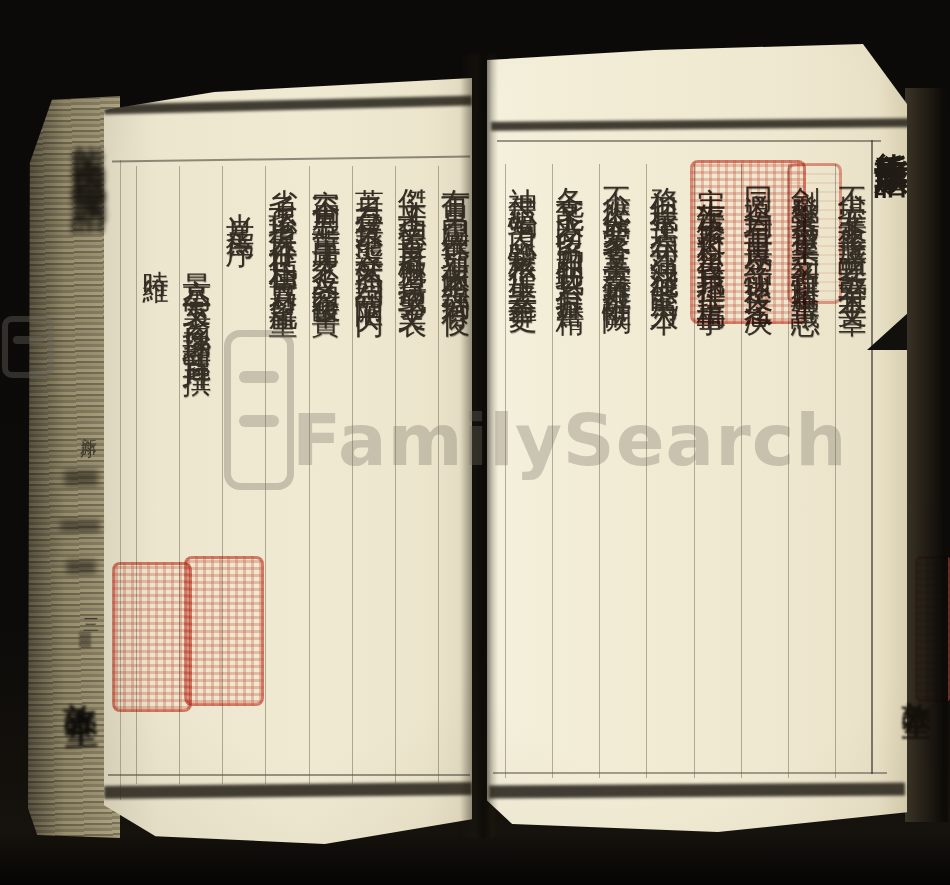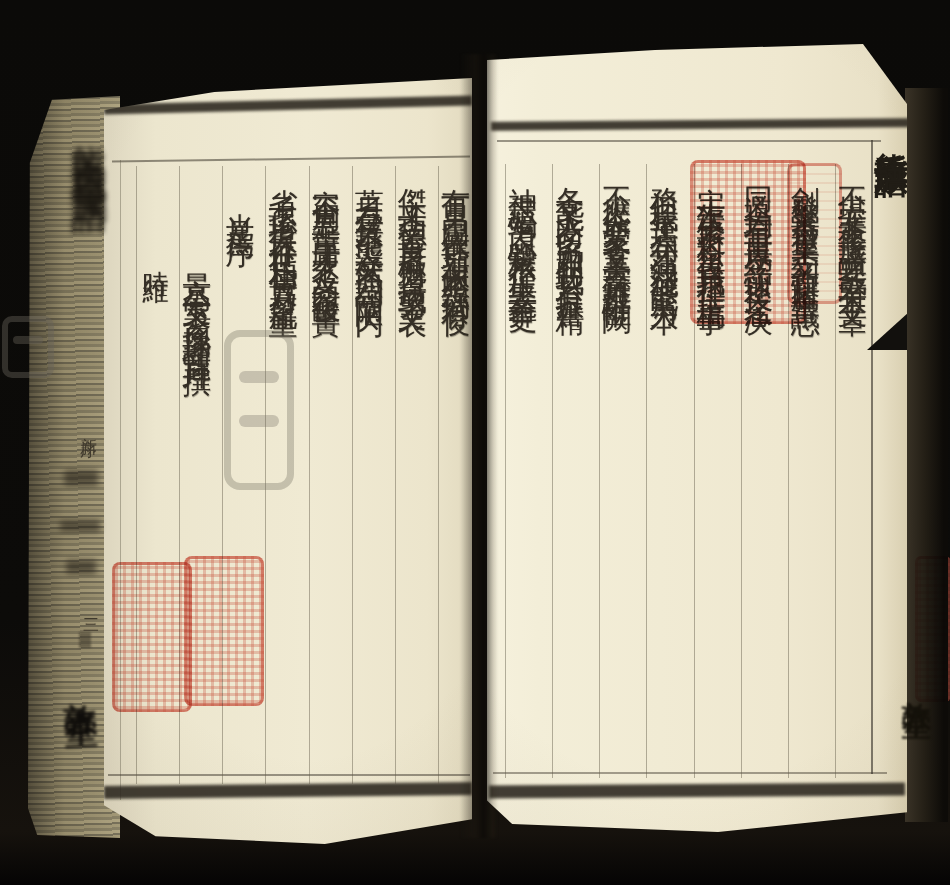--- a/index.html
+++ b/index.html
@@ -219,15 +219,16 @@
   <div class="fold"></div>
 
   <div class="edge-strip">
     <div class="seal filled edge-seal"></div>
   </div>
   <div class="hall-right">敦本堂</div>
 
   <div class="watermark">
     <div class="wm-mini"></div>
     <div class="wm-logo"></div>
+    <div class="wm-text">FamilySearch</div>
   </div>
 
 </div>
 
 </body></html>

